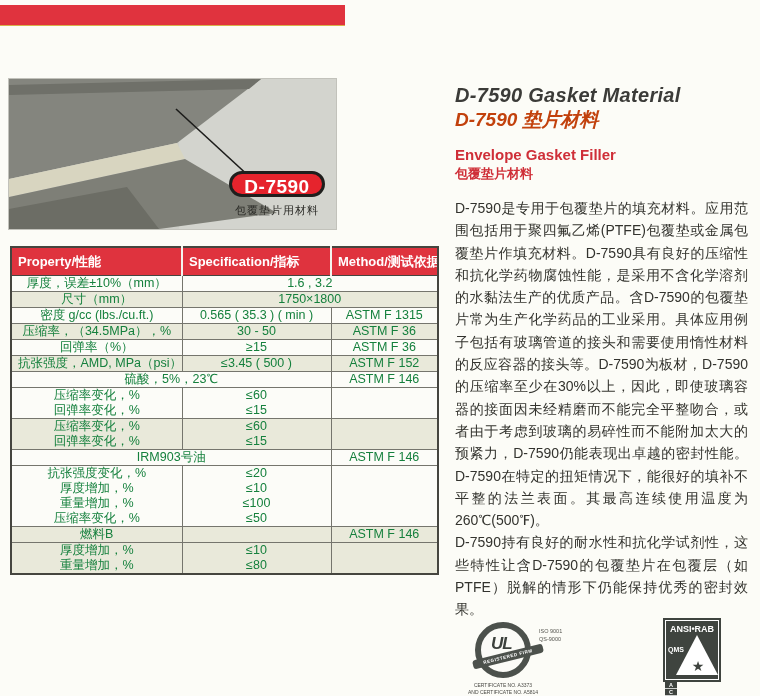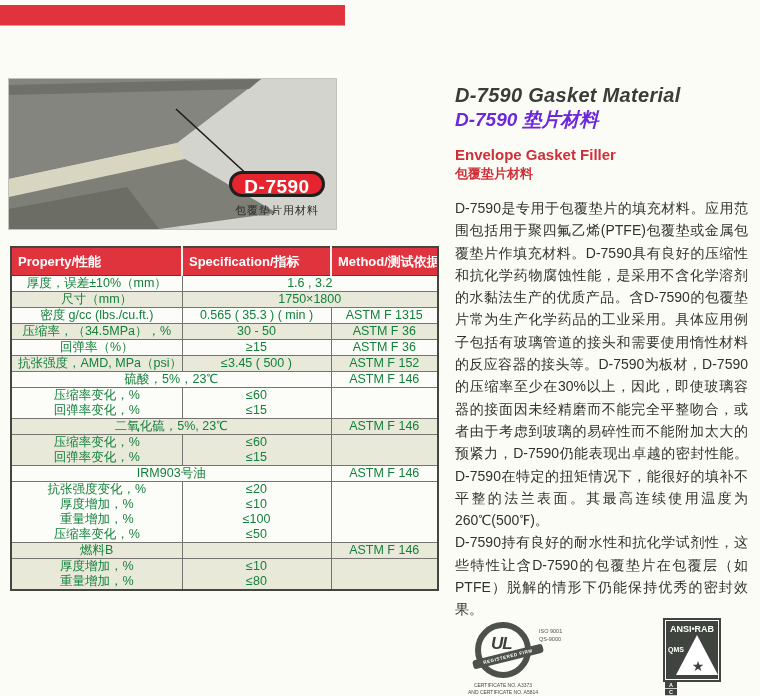--- a/index.html
+++ b/index.html
@@ -26,21 +26,21 @@
   table.spec td{border:1px solid #75756d;font-size:12.5px;color:#15803d;padding:0 6px;
         line-height:15px;white-space:nowrap;overflow:hidden;background:#fcfcf8;text-align:center;}
   tr.b td{background:#e9e9da;}
   tr.gs td{border-bottom:none;}
   tr.gm td{border-top:none;border-bottom:none;}
   tr.ge td{border-top:none;}
   
   .rightcol{position:absolute;left:455px;top:84px;width:293px;}
   .title-en{margin:0;font-size:20px;line-height:23px;font-weight:bold;font-style:italic;
         color:#3b3b38;letter-spacing:.3px;}
-  .title-zh{margin:0;font-size:19px;line-height:26px;font-weight:bold;font-style:italic;color:#6d28d9;}
+  .title-zh{margin:0;font-size:19px;line-height:26px;font-weight:bold;font-style:italic;color:#c2410c;}
   .sub-en{margin-top:13px;font-size:15px;font-weight:bold;color:#cf2f38;line-height:18px;}
   .sub-zh{margin-top:2px;font-size:13px;font-weight:bold;color:#cf2f38;line-height:16px;}
   .desc{margin-top:15px;}
   .desc p{margin:0;font-size:14px;line-height:22.3px;text-align:justify;color:#33332e;}
   
   .logos{position:absolute;left:455px;top:616px;width:302px;height:80px;}
   .ul-wrap{position:absolute;left:8px;top:4px;width:100px;height:76px;}
   .ul-circle{position:absolute;left:12px;top:2px;width:44px;height:44px;border-radius:50%;
         border:6px solid #4c514c;background:#fbfbf7;}
   .ul-letters{position:absolute;left:10px;top:6px;font-weight:bold;font-style:italic;
@@ -136,24 +136,20 @@
       <tr class="gs">
           <td>压缩率变化，%</td>
           <td>≤60</td>
           <td></td>
         </tr>
       <tr class="ge">
           <td>回弹率变化，%</td>
           <td>≤15</td>
           <td></td>
         </tr>
-      <tr class="b">
-          <td colspan="2">二氧化硫，5%, 23℃</td>
-          <td>ASTM F 146</td>
-        </tr>
       <tr class="b gs">
           <td>压缩率变化，%</td>
           <td>≤60</td>
           <td></td>
         </tr>
       <tr class="b ge">
           <td>回弹率变化，%</td>
           <td>≤15</td>
           <td></td>
         </tr>

